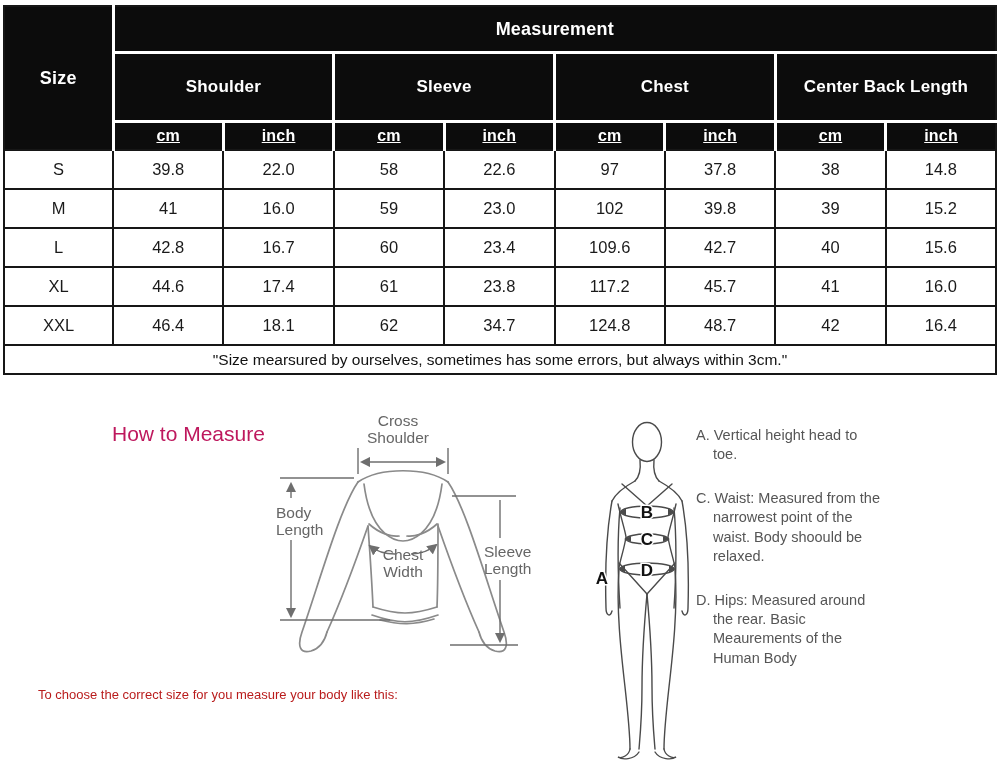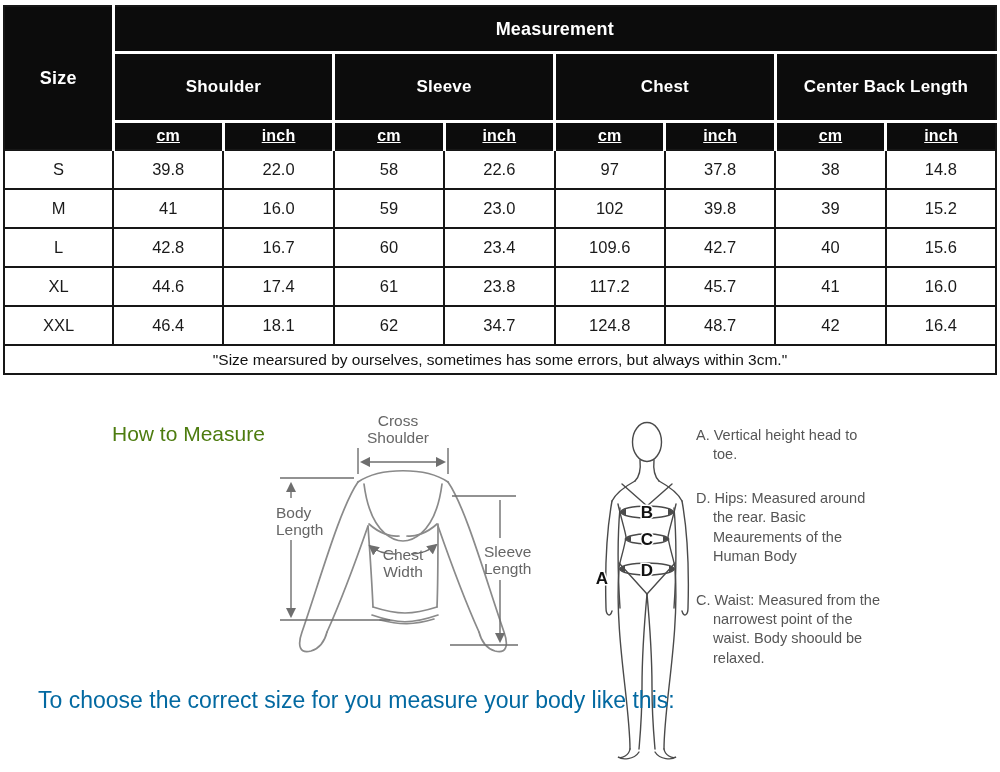--- a/index.html
+++ b/index.html
@@ -23,22 +23,22 @@
   tr.r-units th{height:26px;font-size:16px;text-decoration:underline;}
   th.w-l{border-left:3px solid #fff;}
   th.w-t{border-top:3px solid #fff;}
   td.cell{
     background:#fff;border:2px solid #161616;height:37px;font-size:16.5px;color:#1a1a1a;
   }
   td.note-cell{
     background:#fff;border:2px solid #161616;height:27px;font-size:15.5px;color:#111;
   }
   
-  .h2m-heading{position:absolute;left:112px;top:422px;font-size:21px;color:#4d7c0f;}
-  .footer-line{position:absolute;left:38px;top:687px;font-size:23px;color:#0369a1;}
+  .h2m-heading{position:absolute;left:112px;top:422px;font-size:21px;color:#be185d;}
+  .footer-line{position:absolute;left:38px;top:687px;font-size:13px;color:#b91c1c;}
   .instructions{
     position:absolute;left:696px;top:426px;width:184px;
     font-size:14.5px;line-height:1.34;color:#555;
   }
   .instructions .instr{padding-left:17px;text-indent:-17px;margin:0 0 24px 0;}
   svg text{font-family:"Liberation Sans","DejaVu Sans",sans-serif;}
   .svg-wrap{position:absolute;}
   #shirt-svg{left:268px;top:404px;}
   #body-svg{left:572px;top:402px;}
 </style>
@@ -247,19 +247,19 @@
     <g font-size="17" font-weight="bold" fill="#111" text-anchor="middle" style="paint-order:stroke;stroke:#fff;stroke-width:3px;">
       <text x="30" y="182">A</text>
       <text x="75" y="116">B</text>
       <text x="75" y="143">C</text>
       <text x="75" y="174">D</text>
     </g>
   </svg>
 
   <div class="instructions">
     <p class="instr">A. Vertical height head to toe.</p>
+    <p class="instr">C. Waist: Measured from the narrowest point of the waist. Body shoould be relaxed.</p>
     <p class="instr">D. Hips: Measured around the rear. Basic Meaurements of the Human Body</p>
-    <p class="instr">C. Waist: Measured from the narrowest point of the waist. Body shoould be relaxed.</p>
   </div>
 
   <div class="footer-line">To choose the correct size for you measure your body like this:</div>
 
 </div>
 
 </body></html>

